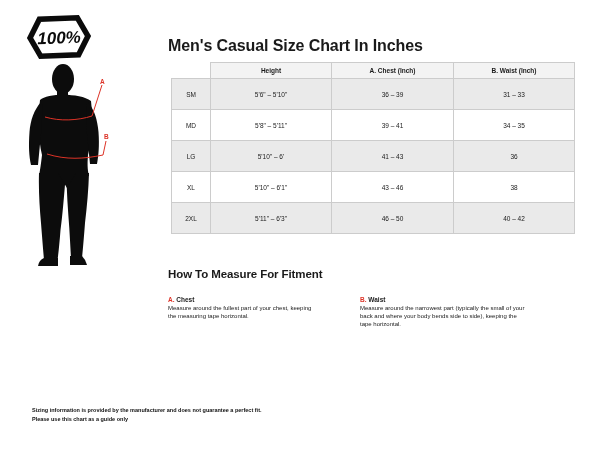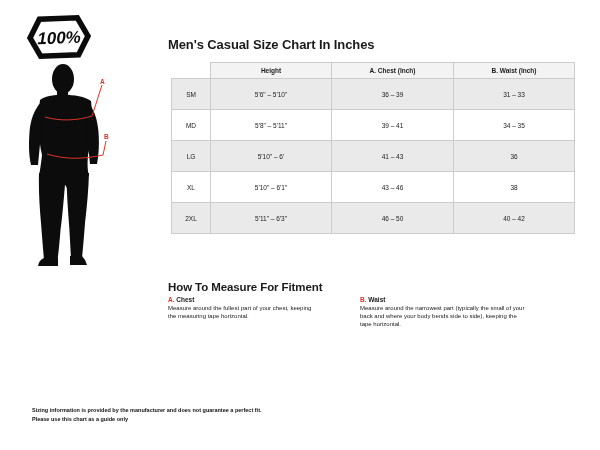--- a/index.html
+++ b/index.html
@@ -3,34 +3,34 @@
 <meta charset="utf-8">
 <style>
   * { margin:0; padding:0; box-sizing:border-box; }
   html,body { width:600px; height:450px; background:#ffffff; }
   body { font-family:"Liberation Sans", sans-serif; color:#1a1a1a; position:relative; overflow:hidden; }
   .page { position:absolute; inset:0; width:600px; height:450px; background:#fff; }
 
   .logo { position:absolute; left:26px; top:12px; }
   .figure { position:absolute; left:18px; top:58px; }
 
-  .title { position:absolute; left:168px; top:37px; font-size:13px; font-weight:700; letter-spacing:-0.1px; }
+  .title { position:absolute; left:168px; top:37px; font-size:16px; font-weight:700; letter-spacing:-0.1px; }
 
   .size-table { position:absolute; left:171px; top:62px; width:403px; border-collapse:collapse; table-layout:fixed; }
   .size-table th, .size-table td { border:1px solid #cccccc; font-size:6.5px; text-align:center; vertical-align:middle; padding:0; }
   .size-table th { background:#f3f3f3; font-weight:700; height:16px; }
   .size-table th.blank { border:none; background:transparent; }
   .size-table td { height:31px; font-weight:400; }
   .size-table tr.alt td { background:#eaeaea; }
   .col-size { width:39px; }
   .col-height { width:121px; }
   .col-chest { width:122px; }
   .col-waist { width:121px; }
 
-  .measure-heading { position:absolute; left:168px; top:281px; font-size:11.5px; font-weight:700; letter-spacing:-0.1px; }
+  .measure-heading { position:absolute; left:168px; top:268px; font-size:11.5px; font-weight:700; letter-spacing:-0.1px; }
   .measure-col { position:absolute; top:296px; font-size:6px; line-height:1.3; }
   .measure-col.col-a { left:168px; width:152px; }
   .measure-col.col-b { left:360px; width:170px; }
   .measure-label { font-size:6.5px; font-weight:700; margin-bottom:1px; }
   .red { color:#dd3327; }
   .measure-text { color:#1a1a1a; }
 
   .footer { position:absolute; left:32px; top:406px; font-size:5.5px; font-weight:700; line-height:1.65; color:#111; }
 </style>
 </head>

